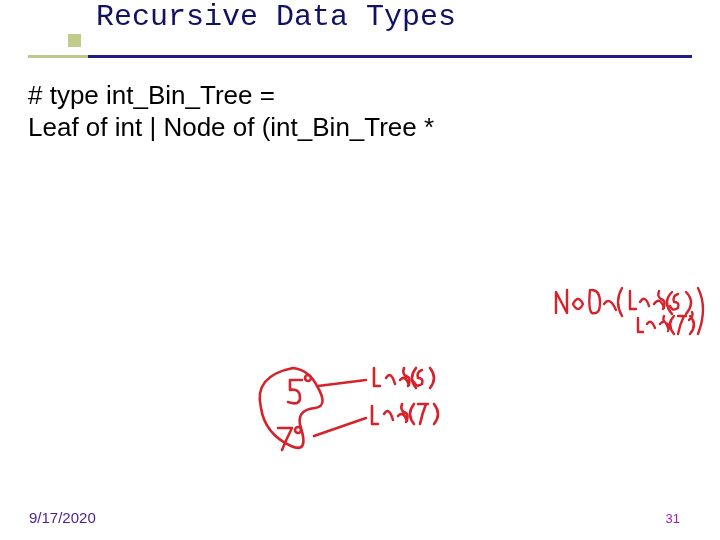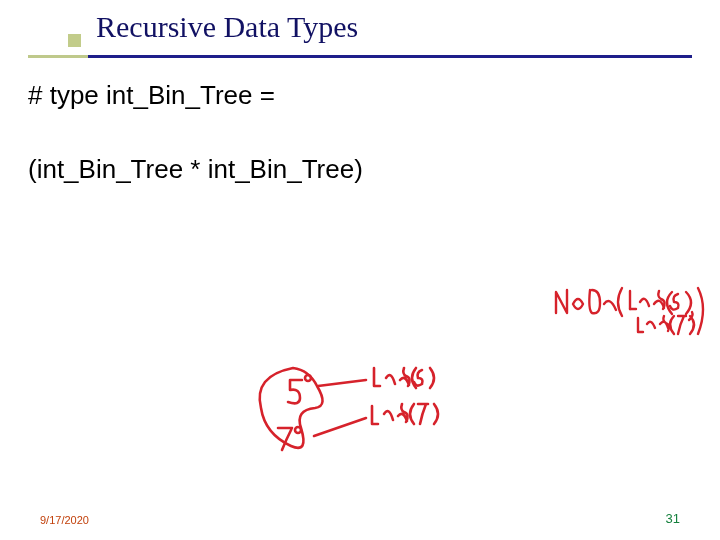--- a/index.html
+++ b/index.html
@@ -12,25 +12,25 @@
     position: relative;
     overflow: hidden;
   }
   .slide {
     position: relative;
     width: 720px;
     height: 540px;
   }
   .title {
     position: absolute;
-    top: 10px;
+    top: 0;
     left: 96px;
     font-size: 30px;
     color: #111163;
-    font-family: Liberation Serif, serif;
+    font-family: Liberation Mono, monospace;
   }
   .title-bullet {
     position: absolute;
     top: 34px;
     left: 68px;
     width: 13px;
     height: 13px;
     background: #c2cc8a;
   }
   .underline-wrap {
@@ -64,52 +64,52 @@
     color: #000;
     font-size: 26px;
     line-height: 1.22;
   }
   .ink-red {
     position: absolute;
     pointer-events: none;
   }
   .footer-date {
     position: absolute;
-    left: 40px;
+    left: 29px;
     bottom: 14px;
-    font-size: 11px;
-    color: #c2410c;
+    font-size: 15px;
+    color: #4c1d95;
   }
   .footer-page {
     position: absolute;
     right: 40px;
     bottom: 14px;
     font-size: 13px;
-    color: #15803d;
+    color: #a21caf;
     text-align: right;
   }
   svg { display:block; }
 </style>
 </head>
 <body>
 
 <div class="slide">
 
   <div class="title-bullet"></div>
   <div class="title">Recursive Data Types</div>
 
   <div class="underline-wrap">
     <div class="underline-long"></div>
     <div class="underline-short"></div>
   </div>
 
   <div class="body">
     <div># type int_Bin_Tree =</div>
+    <div> Leaf of int | Node of (int_Bin_Tree *</div>
     <div style="height:42px"></div>
-    <div>   (int_Bin_Tree * int_Bin_Tree)</div>
   </div>
 
   <svg class="ink-red" style="left:550px; top:258px;" width="155" height="80" viewBox="0 0 155 80">
     <g fill="none" stroke="#d6222b" stroke-width="2.4" stroke-linecap="round" stroke-linejoin="round">
 
       <path d="M6 55 L6 34 L17 55 L17 32"></path>
       <path d="M23 46 q5 -10 10 0 q-5 10 -10 0"></path>
       <path d="M40 32 q-2 20 2 23 q8 2 8 -10 q0 -13 -8 -13"></path>
       <path d="M54 46 q6 -8 12 6"></path>
 

